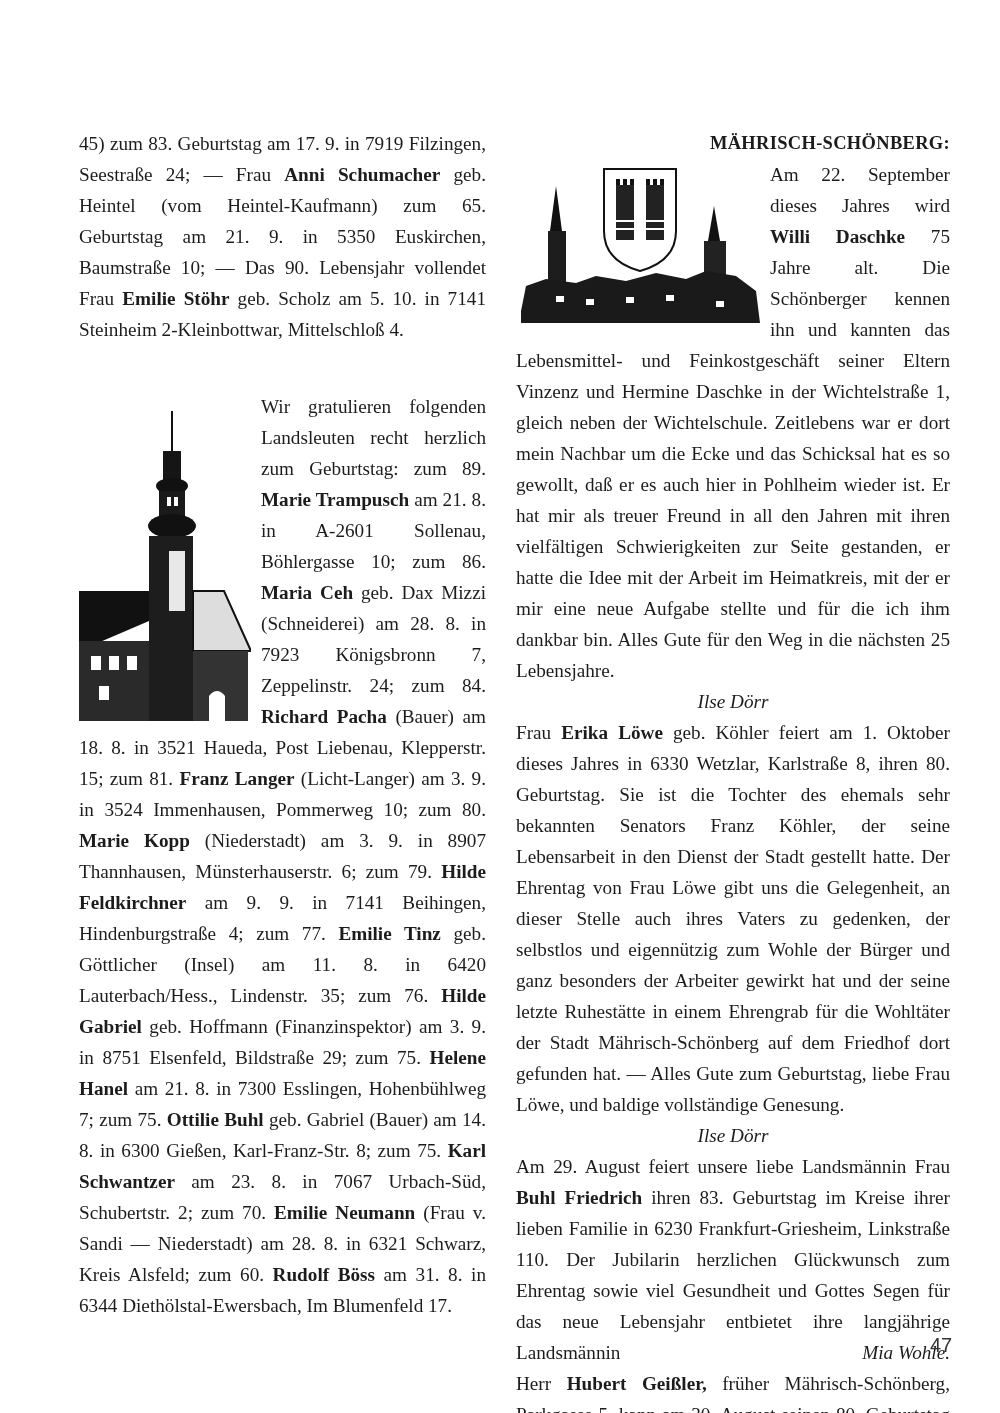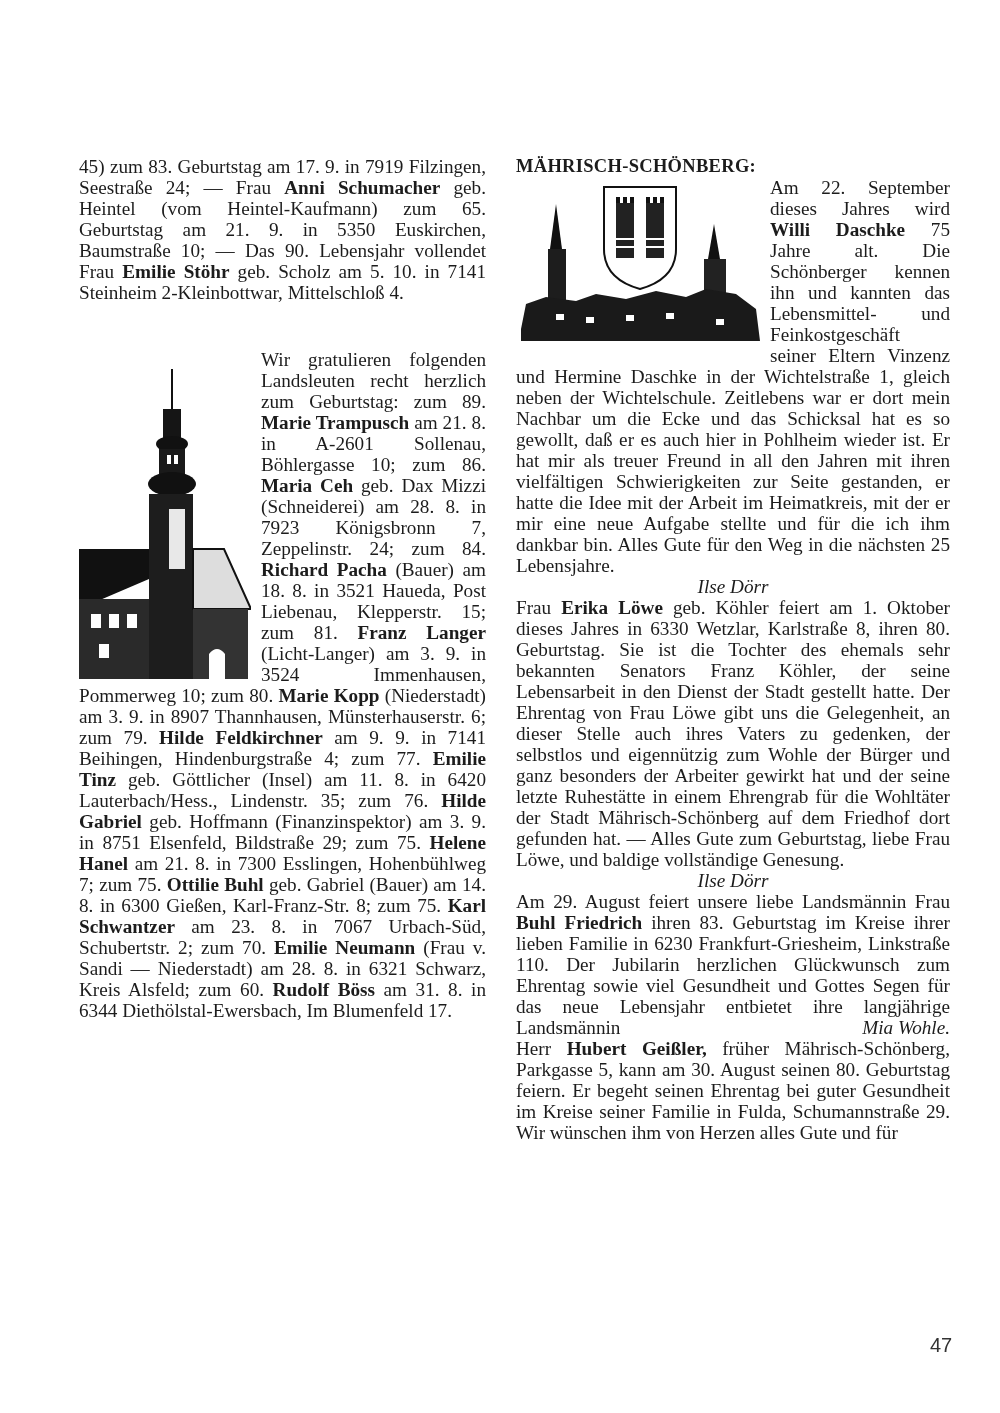--- a/index.html
+++ b/index.html
@@ -1,25 +1,25 @@
 <!DOCTYPE html>
 <html><head>
 <meta charset="utf-8">
 <style>
   html, body { margin:0; padding:0; background:#fff; }
   body { width:1000px; height:1413px; position:relative; overflow:hidden;
          font-family:"Liberation Serif","DejaVu Serif",serif; color:#1c1c1c; }
-  .col { position:absolute; top:128px; font-size:19.2px; line-height:21px;margin-top:28px; }
+  .col { position:absolute; top:128px; font-size:19.2px; line-height:31px; }
   .col-left { left:79px; width:407px; }
   .col-right { left:516px; width:434px; }
   .p { text-align:justify; margin:0; }
   .p b { font-weight:bold; }
   .sig { text-align:center; font-style:italic; margin:0; }
   .sig-inline { float:right; font-style:italic; }
-  .head { font-weight:bold; font-size:18.5px; letter-spacing:0.3px; margin:0; }
+  .head { font-weight:bold; font-size:18.5px; letter-spacing:0.3px; margin:0;text-align:right; }
   .gap { height:23px; }
   .fig-left { float:left; width:172px; height:332px; margin:0 10px 0 0; }
   .fig-right { float:left; width:248px; height:168px; margin:2px 6px 0 0; }
   .page-number { position:absolute; left:930px; top:1334px; font-size:20px;
                  font-family:"Liberation Sans",sans-serif; color:#333; }
   svg { display:block; }
 </style>
 </head>
 <body>
 

